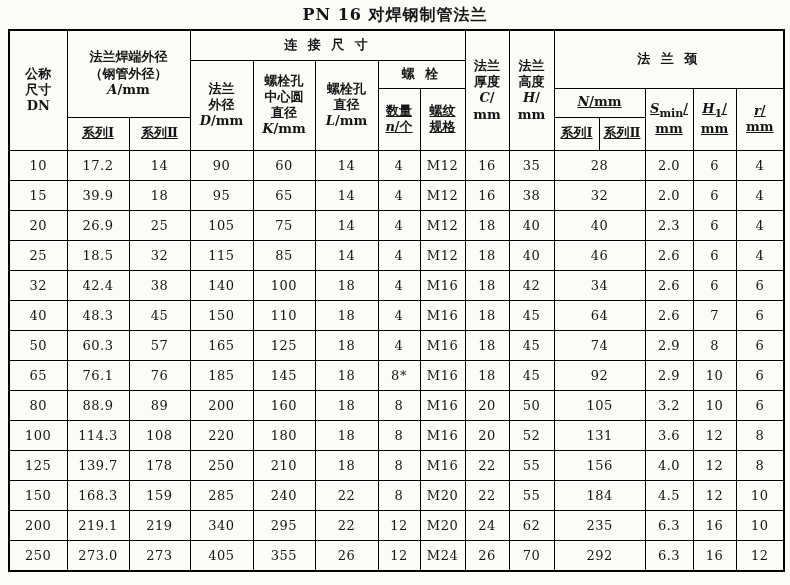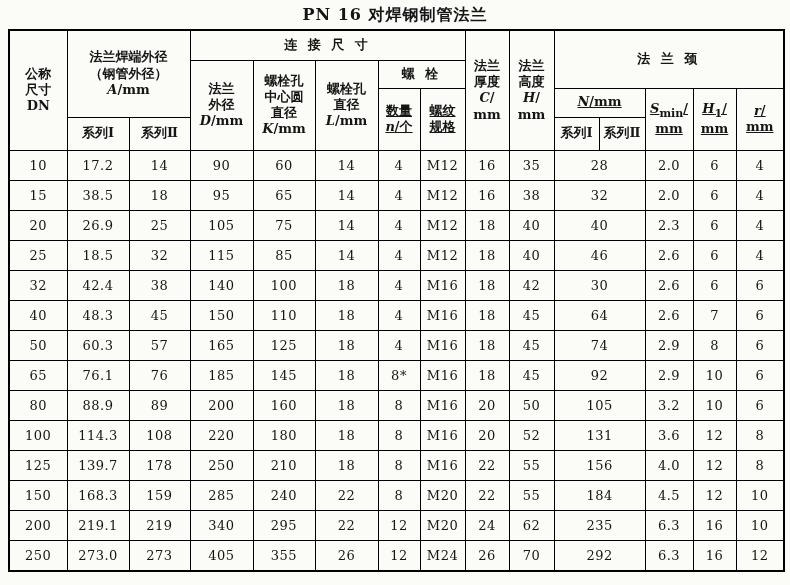--- a/index.html
+++ b/index.html
@@ -38,21 +38,21 @@
     line-height:1.25;
     font-size:13px;
   }
   td{
     height:29px;
     letter-spacing:0.5px;
   }
   tr.hr1{height:30px;}
   tr.hr2{height:28px;}
   tr.hr3{height:29px;text-decoration:underline;}
-  tr.hr4{height:33px;}
+  tr.hr4{height:33px;text-decoration:underline;}
   .prelines{white-space:pre-line;}
   .sym{font-style:italic;font-weight:bold;}
   sub{font-size:11px;vertical-align:sub;}
   .group{letter-spacing:3px;margin-top:13px;}
   .series{letter-spacing:0;}
 </style>
 </head>
 <body>
 
 <div class="page">
@@ -166,21 +166,21 @@
           <td>M12</td>
           <td>16</td>
           <td>35</td>
           <td colspan="2">28</td>
           <td>2.0</td>
           <td>6</td>
           <td>4</td>
         </tr>
         <tr>
           <td>15</td>
-          <td>38.5</td>
+          <td>39.9</td>
           <td>18</td>
           <td>95</td>
           <td>65</td>
           <td>14</td>
           <td>4</td>
           <td>M12</td>
           <td>16</td>
           <td>38</td>
           <td colspan="2">32</td>
           <td>2.0</td>
@@ -223,21 +223,21 @@
           <td>32</td>
           <td>42.4</td>
           <td>38</td>
           <td>140</td>
           <td>100</td>
           <td>18</td>
           <td>4</td>
           <td>M16</td>
           <td>18</td>
           <td>42</td>
-          <td colspan="2">30</td>
+          <td colspan="2">34</td>
           <td>2.6</td>
           <td>6</td>
           <td>6</td>
         </tr>
         <tr>
           <td>40</td>
           <td>48.3</td>
           <td>45</td>
           <td>150</td>
           <td>110</td>

